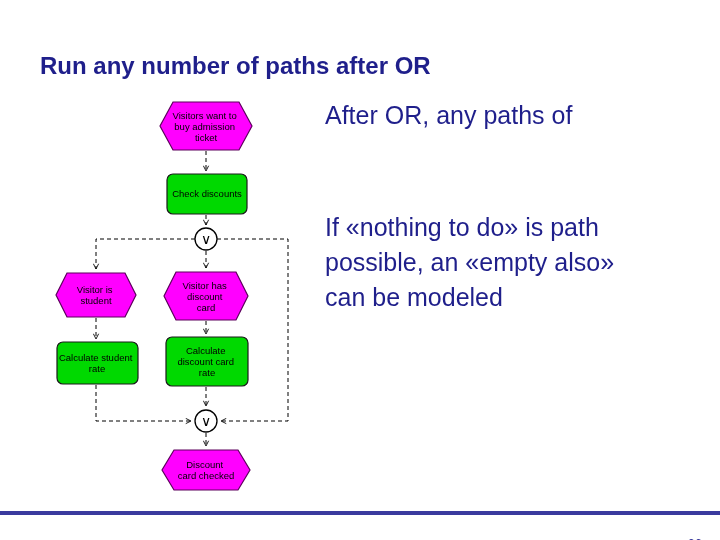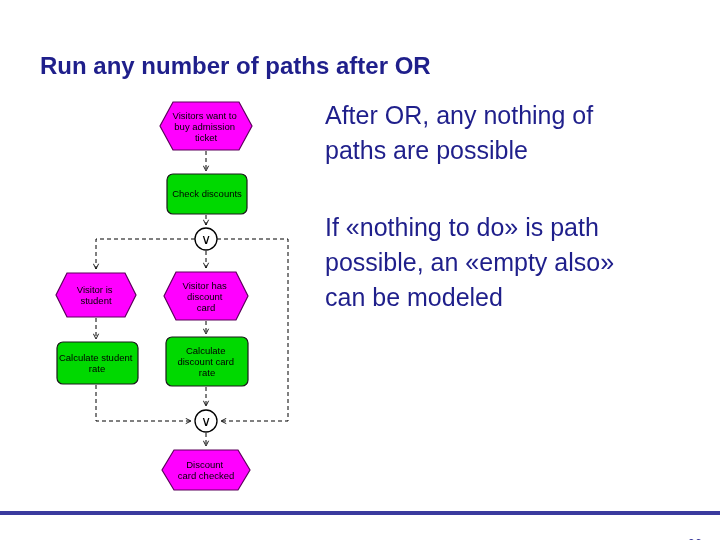--- a/index.html
+++ b/index.html
@@ -32,22 +32,21 @@
   }
 </style>
 </head>
 <body>
 
 <div class="slide">
 
   <div class="title">Run any number of paths after OR</div>
 
   <div class="note note1">
-    <div>After OR, any nothing of</div>
-    <div>paths are possible</div>
+    <div>After OR, any paths of</div>
   </div>
 
   <div class="note note2">
     <div>If «nothing to do» is path</div>
     <div>possible, an «empty also»</div>
     <div>can be modeled</div>
   </div>
 
   <svg class="diagram-svg" width="330" height="420" viewBox="0 0 330 420">
     <defs>

